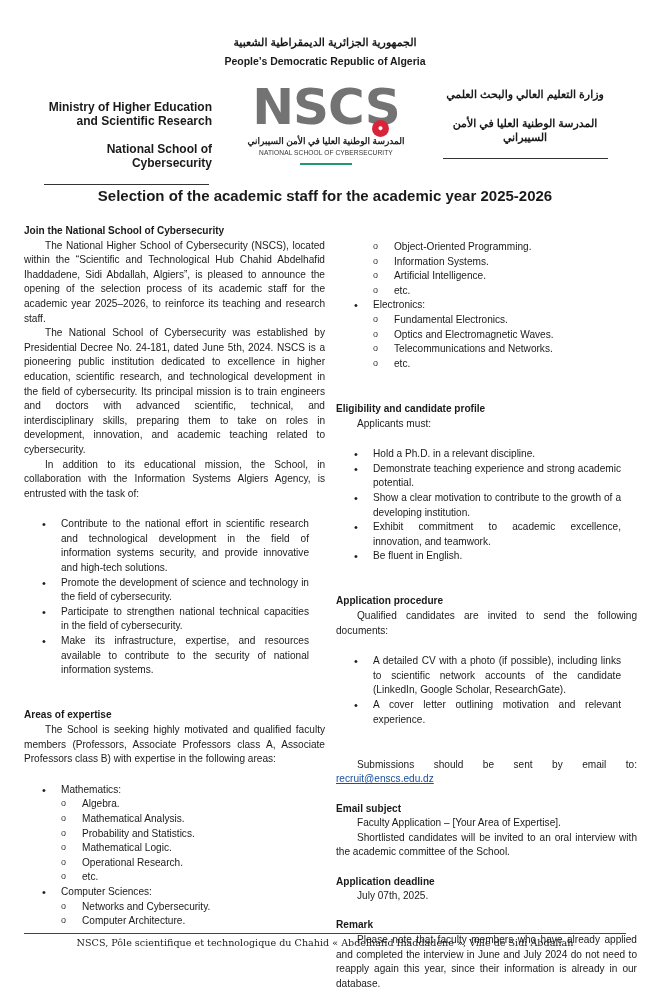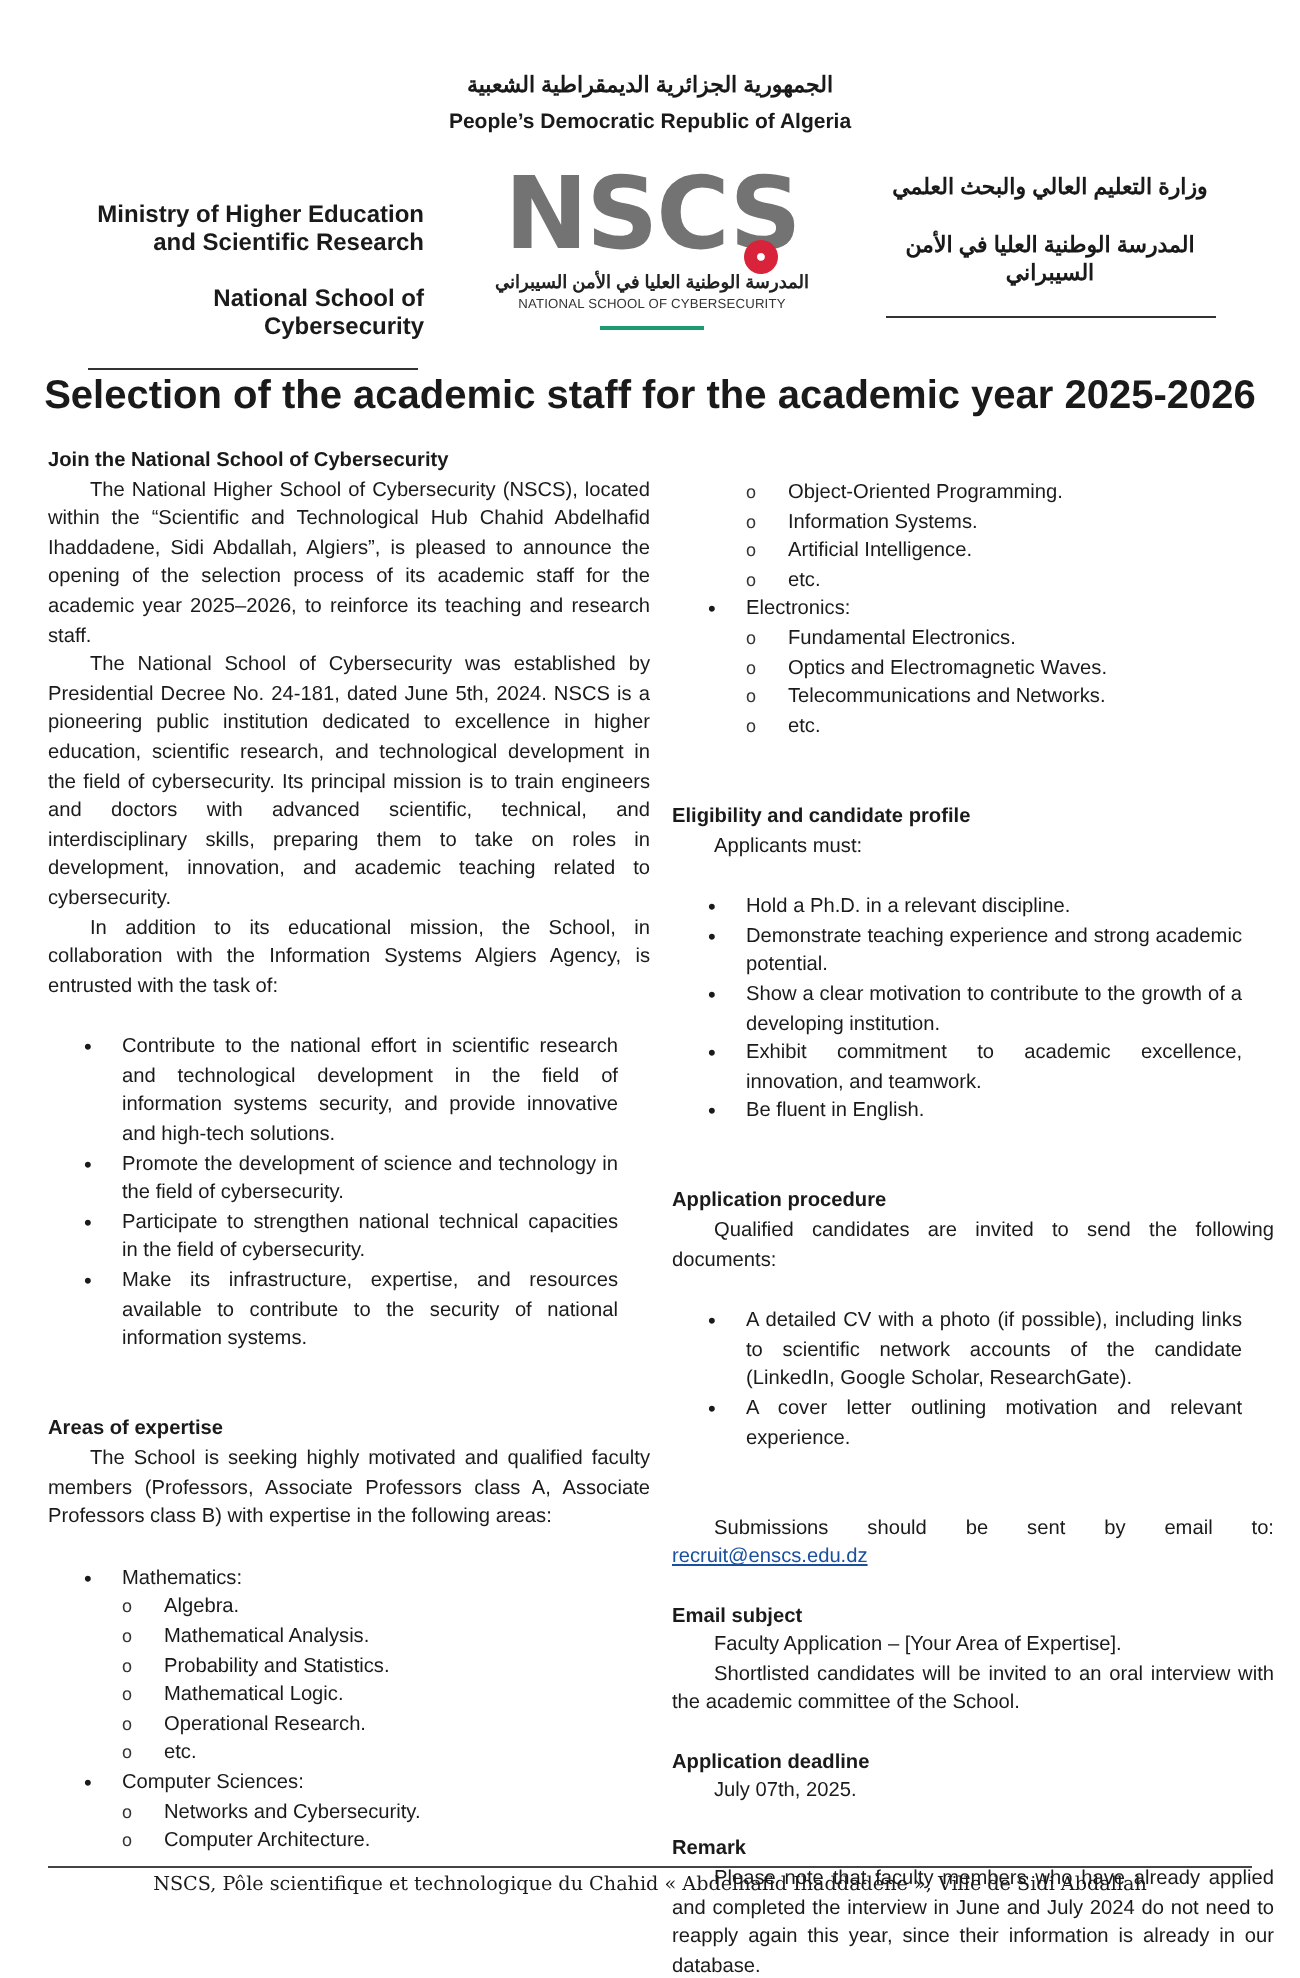--- a/index.html
+++ b/index.html
@@ -14,21 +14,21 @@
     .hdr-left .rule, .hdr-right .rule { height: 1px; background: #333; margin: 14px auto 0; width: 165px; }
     .hdr-right { position: absolute; top: 87px; left: 435px; width: 180px; text-align: center; font-size: 11px; font-weight: bold; line-height: 14px; direction: rtl; }
     .hdr-right .school { margin-top: 15px; }
     .hdr-right .rule { width: 165px; }
     .logo { position: absolute; top: 84px; left: 246px; width: 160px; height: 84px; }
     .logo-word { position: absolute; top: -6px; left: 0; width: 160px; text-align: center; font-size: 50px; font-weight: bold; color: #737373; letter-spacing: -1px; font-family: "DejaVu Sans", sans-serif; }
     .logo-lock { position: absolute; top: 36px; left: 126px; width: 17px; height: 17px; border-radius: 50%; background: #d9233b; color: #fff; font-size: 9px; text-align: center; line-height: 17px; }
     .logo-arabic { position: absolute; top: 52px; left: 0; width: 160px; text-align: center; font-size: 9px; font-weight: bold; direction: rtl; color: #222; }
     .logo-en { position: absolute; top: 65px; left: 0; width: 160px; text-align: center; font-size: 6.6px; color: #333; letter-spacing: 0.1px; }
     .logo-bar { position: absolute; top: 79px; left: 54px; width: 52px; height: 2px; background: #1f9c6f; }
-    .main-title { position: absolute; top: 187px; left: 0; width: 650px; text-align: center; font-size: 20px; font-weight: bold; }
+    .main-title { position: absolute; top: 187px; left: 0; width: 650px; text-align: center; font-size: 15px; font-weight: bold; }
     .col { position: absolute; top: 224px; width: 301px; font-size: 10.1px; line-height: 14.6px; }
     .col-left { left: 24px; }
     .col-right { left: 336px; }
     .sec-h { font-weight: bold; margin: 0; }
     .p { text-align: justify; text-indent: 21px; margin: 0; }
     .p.noind { text-indent: 0; }
     .gap { height: 14.6px; }
     ul { margin: 16px; padding: 0; list-style: none; }
     li.b { position: relative; padding-left: 21px; text-align: justify; }
     li.b::before { content: "\2022"; position: absolute; left: 2px; top: 0; font-size: 11px; }

